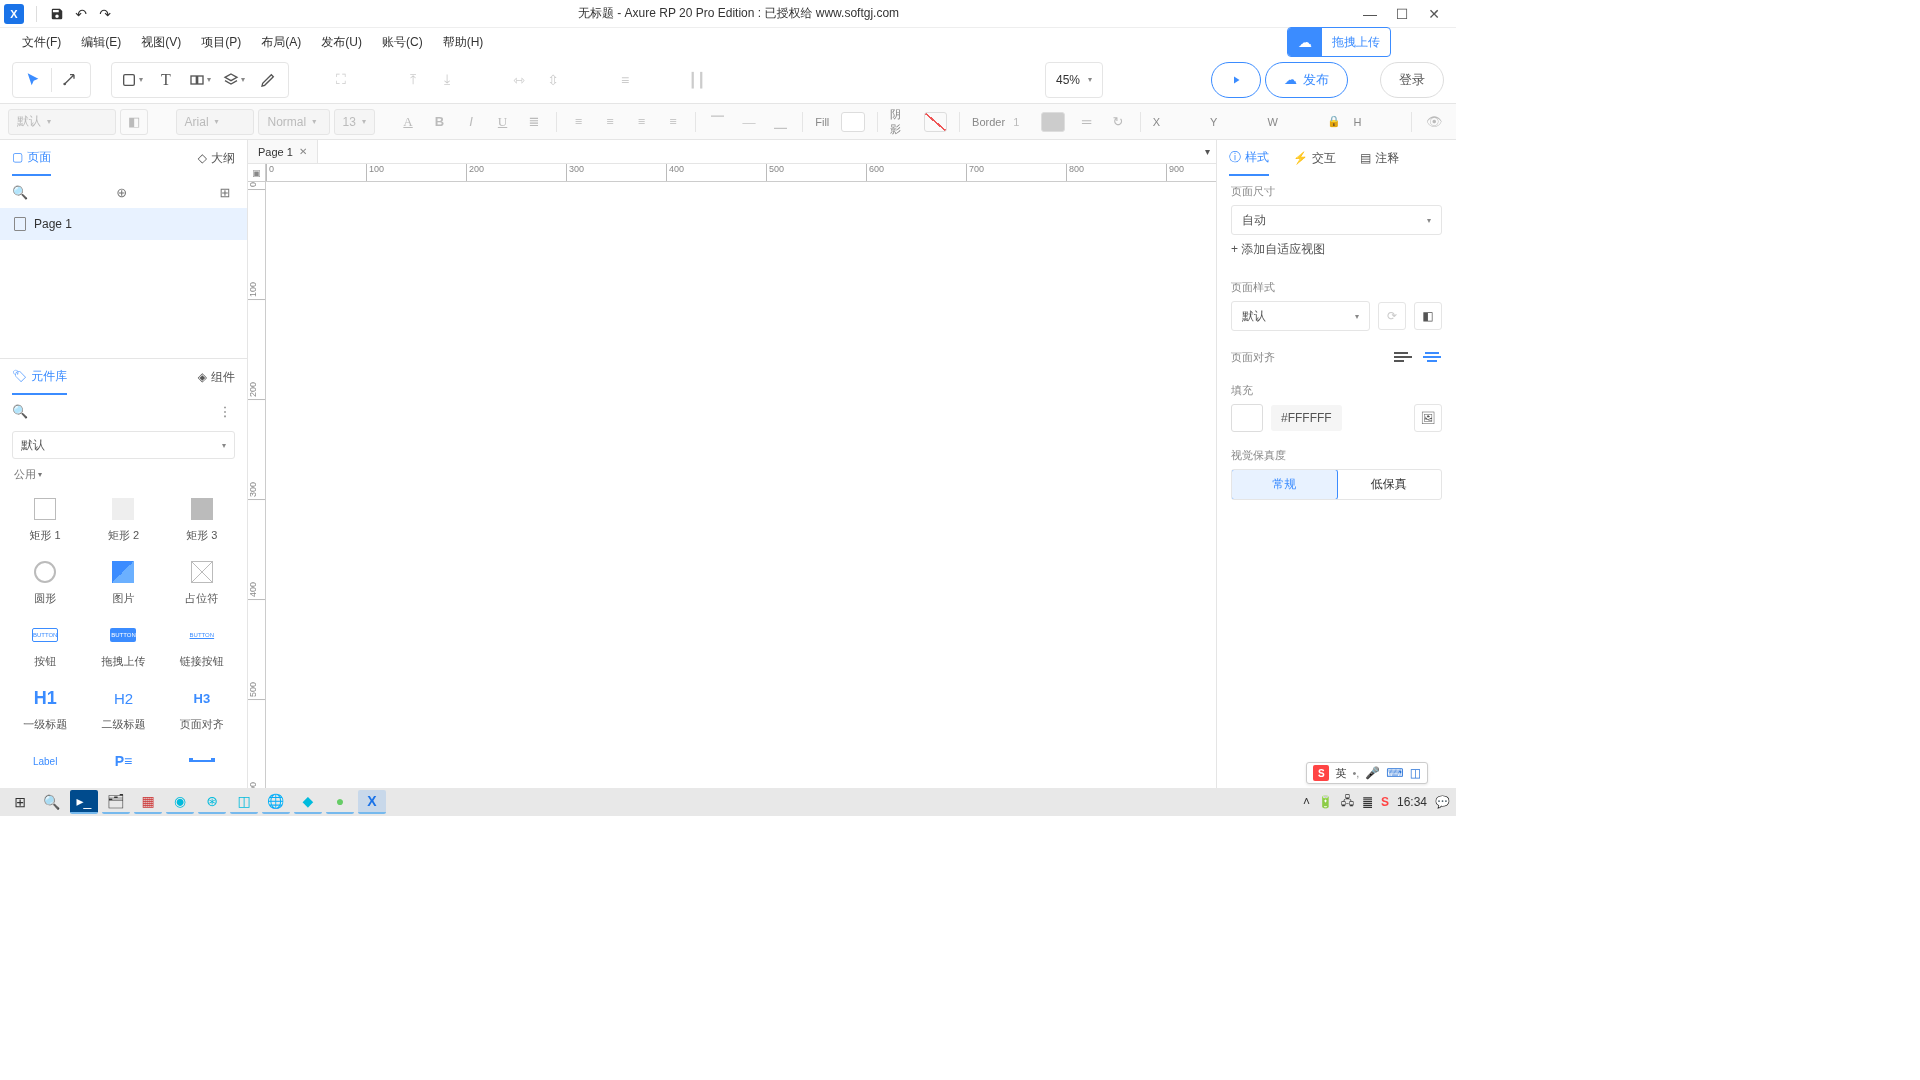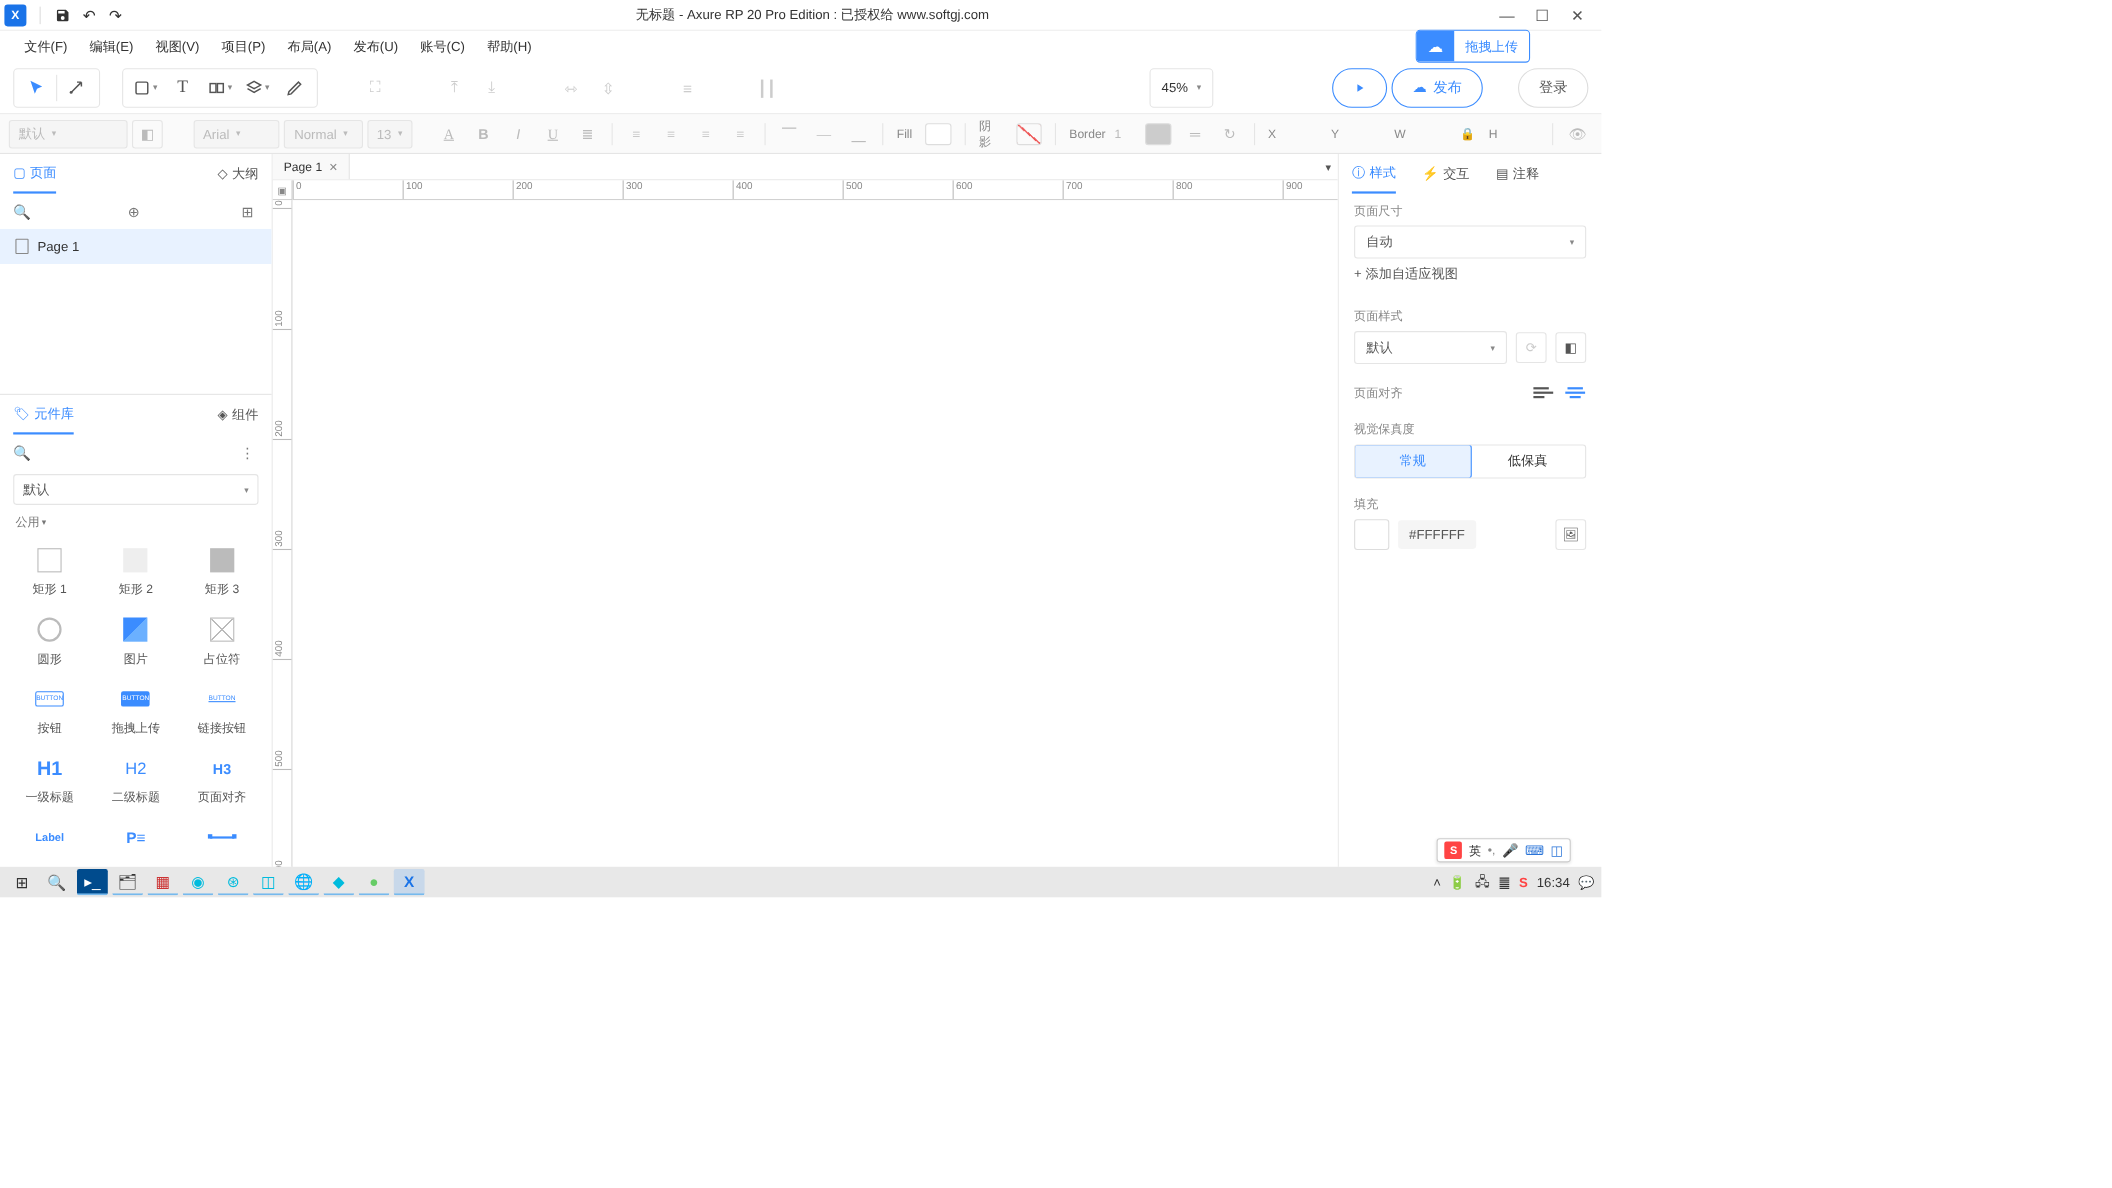--- a/index.html
+++ b/index.html
@@ -411,21 +411,21 @@
           </div>
         <div class="lib-item">
             <div class="thumb" style="color:#3b8cff;font-weight:normal;font-size:15px">H2</div>
             <div class="lbl">二级标题</div>
           </div>
         <div class="lib-item">
             <div class="thumb" style="color:#3b8cff;font-weight:bold;font-size:13px">H3</div>
             <div class="lbl">页面对齐</div>
           </div>
         <div class="lib-item">
-            <div class="thumb" style="color:#3b8cff;font-size:10px;font-weight:bold">Label</div>
+            <div class="thumb" style="color:#3b8cff;font-size:10px;font-weight:normal">Label</div>
             <div class="lbl"></div>
           </div>
         <div class="lib-item">
             <div class="thumb" style="color:#3b8cff;font-size:14px;font-weight:bold">P≡</div>
             <div class="lbl"></div>
           </div>
         <div class="lib-item">
             <div class="thumb">
               <div style="width:22px;height:2px;background:#3b8cff;position:relative">
                 <span style="position:absolute;left:-2px;top:-2px;width:4px;height:4px;background:#3b8cff"></span>
@@ -516,33 +516,33 @@
             </div>
           <div class="align-icon active">
               <span style="width:14px;margin:0 auto"></span>
               <span style="width:18px;margin:0 auto"></span>
               <span style="width:10px;margin:0 auto"></span>
             </div>
         </div>
       </div>
     </div>
     <div class="rp-section">
-      <div class="rp-label">视觉保真度</div>
-      <div class="rp-toggle">
-        <div class="opt active">常规</div>
-        <div class="opt">低保真</div>
-      </div>
-    </div>
-    <div class="rp-section">
       <div class="rp-label">填充</div>
       <div class="rp-row">
         <div class="color-box"></div>
         <div class="color-text">#FFFFFF</div>
         <div style="flex:1"></div>
         <div class="rp-icon-btn">🖼</div>
+      </div>
+    </div>
+    <div class="rp-section">
+      <div class="rp-label">视觉保真度</div>
+      <div class="rp-toggle">
+        <div class="opt active">常规</div>
+        <div class="opt">低保真</div>
       </div>
     </div>
   </div>
 </div>
 
 <div class="ime-box">
   <div class="ime-logo">S</div>
   <span>英</span>
   <span style="color:#888">•,</span>
   <span class="ime-i">🎤</span>

